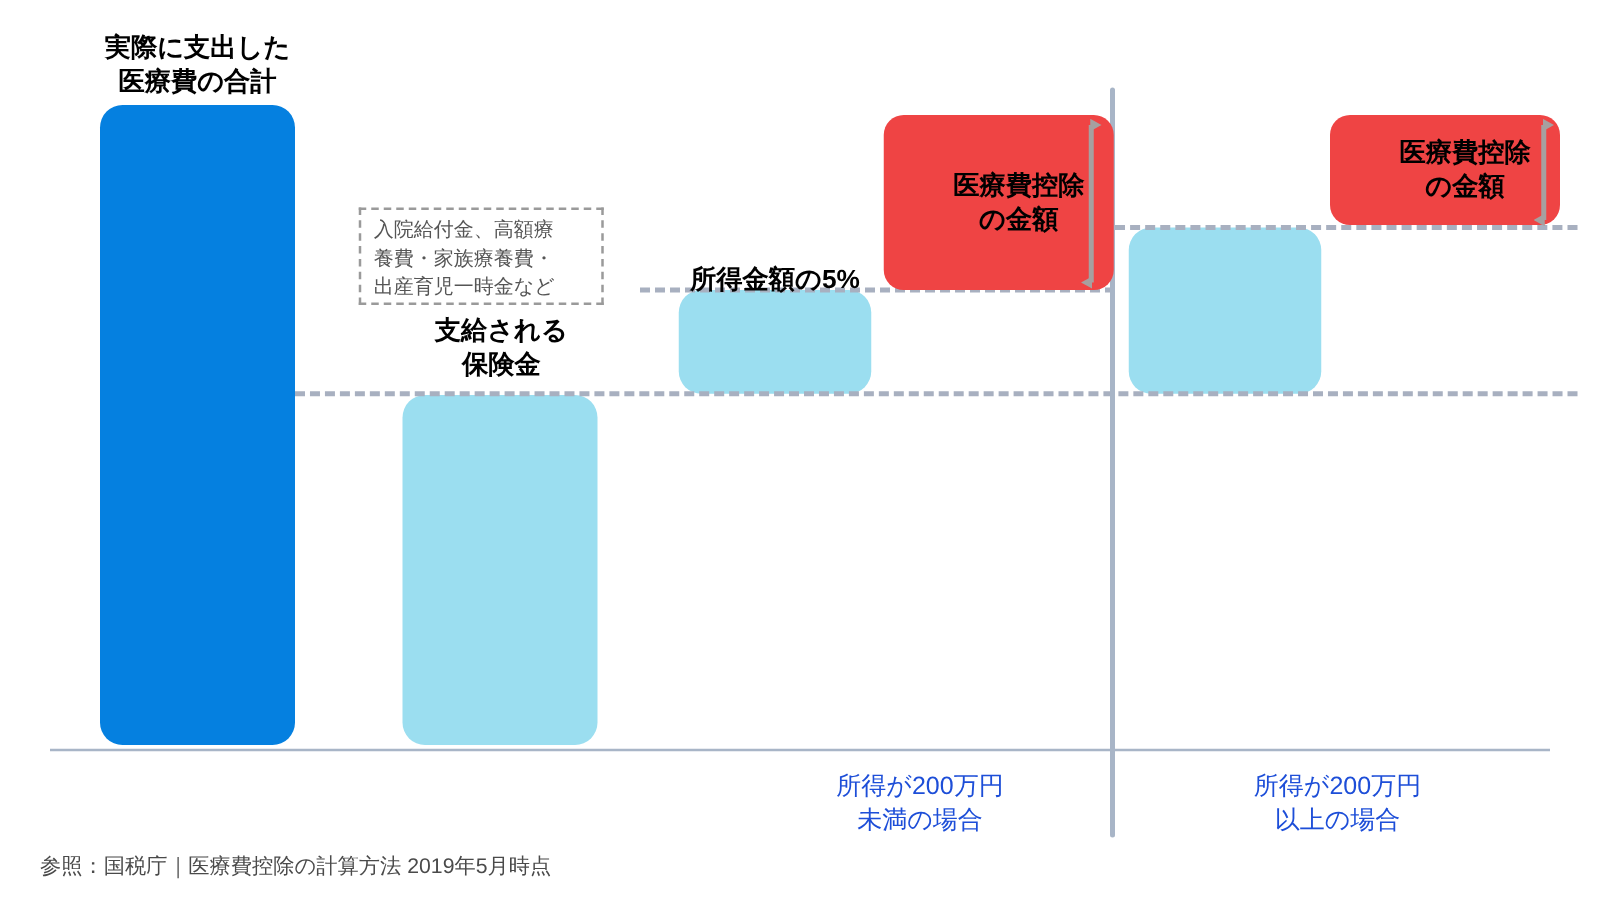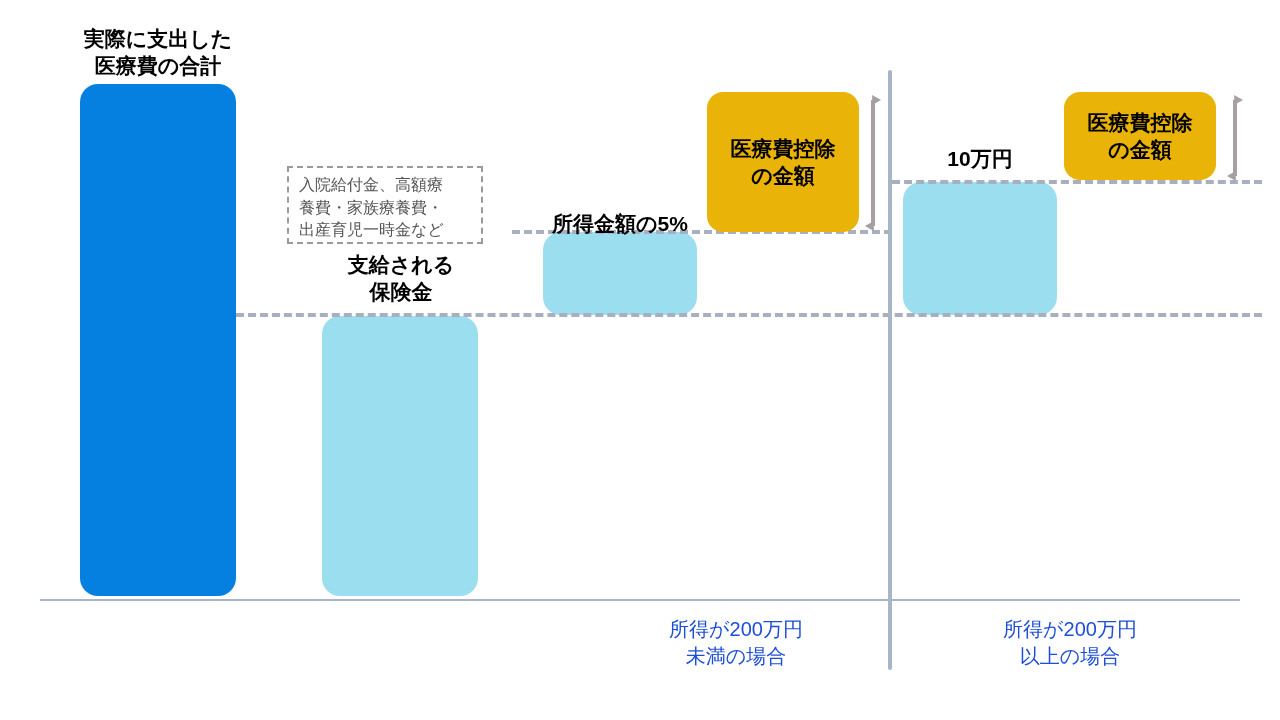--- a/index.html
+++ b/index.html
@@ -83,31 +83,32 @@
     font-size: 16px;
     line-height: 1.42;
     color: #555555;
     white-space: pre-line;
     background: #ffffff;
   }
 
   
   .cyanbox {
     position: absolute;
-    background: #eab308;
+    background: #ef4444;
     border-radius: 16px;
     display: flex;
     align-items: center;
     justify-content: center;
     text-align: center;
     font-size: 21px;
     font-weight: bold;
     color: #000000;
     line-height: 1.3;
     white-space: pre-line;
+    padding-left: 32px;
   }
 
   
   .arrow-wrap { position: absolute; }
 
   
   .footer {
     position: absolute;
     font-size: 17px;
     color: #4a4a4a;
@@ -172,26 +173,26 @@
   </div>
 
   <div class="label label-strong label-center" style="left:306px; top:252px; width:190px;">支給される
 保険金</div>
 
   <div class="label label-strong label-center" style="left:62px; top:26px; width:192px;">実際に支出した
 医療費の合計</div>
 
   <div class="label label-strong label-center" style="left:537px; top:195px; width:166px;margin-top:16px;">所得金額の5%</div>
 
-  <div class="label label-strong label-center" style="left:897px; top:146px; width:166px;">10万円</div>
 
   <div class="callout" style="left:287px; top:166px; width:196px; height:78px;">入院給付金、高額療
 養費・家族療養費・
 出産育児一時金など</div>
 
   <div class="label-cat" style="left:586px; top:616px; width:300px;">所得が200万円
 未満の場合</div>
 
   <div class="label-cat" style="left:920px; top:616px; width:300px;">所得が200万円
 以上の場合</div>
 
+  <div class="footer" style="left:32px; top:681px;">参照：国税庁｜医療費控除の計算方法 2019年5月時点</div>
 
 </div>
 
 </body></html>

